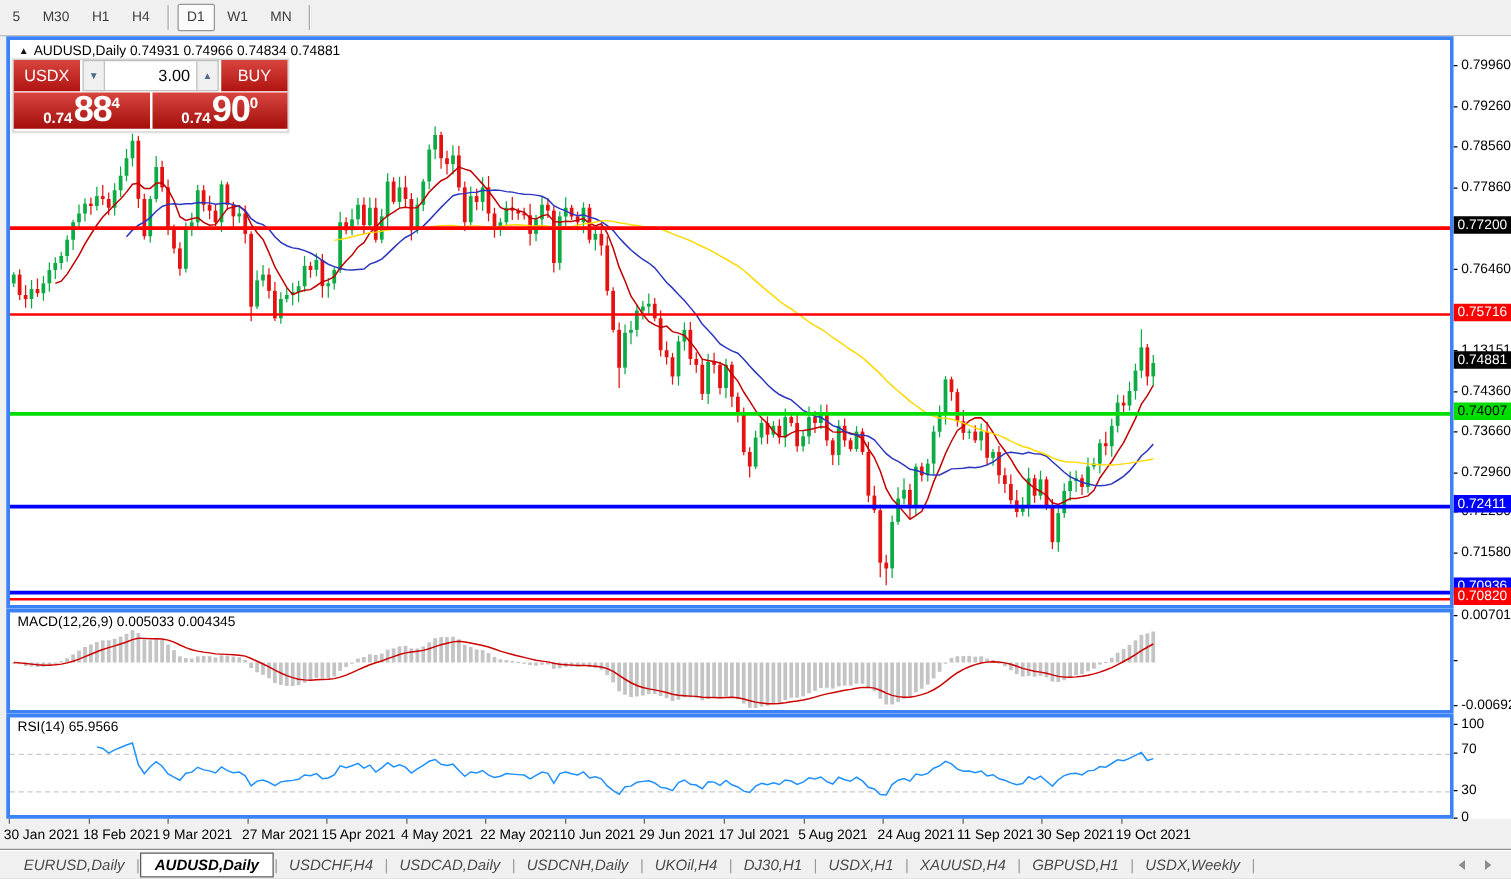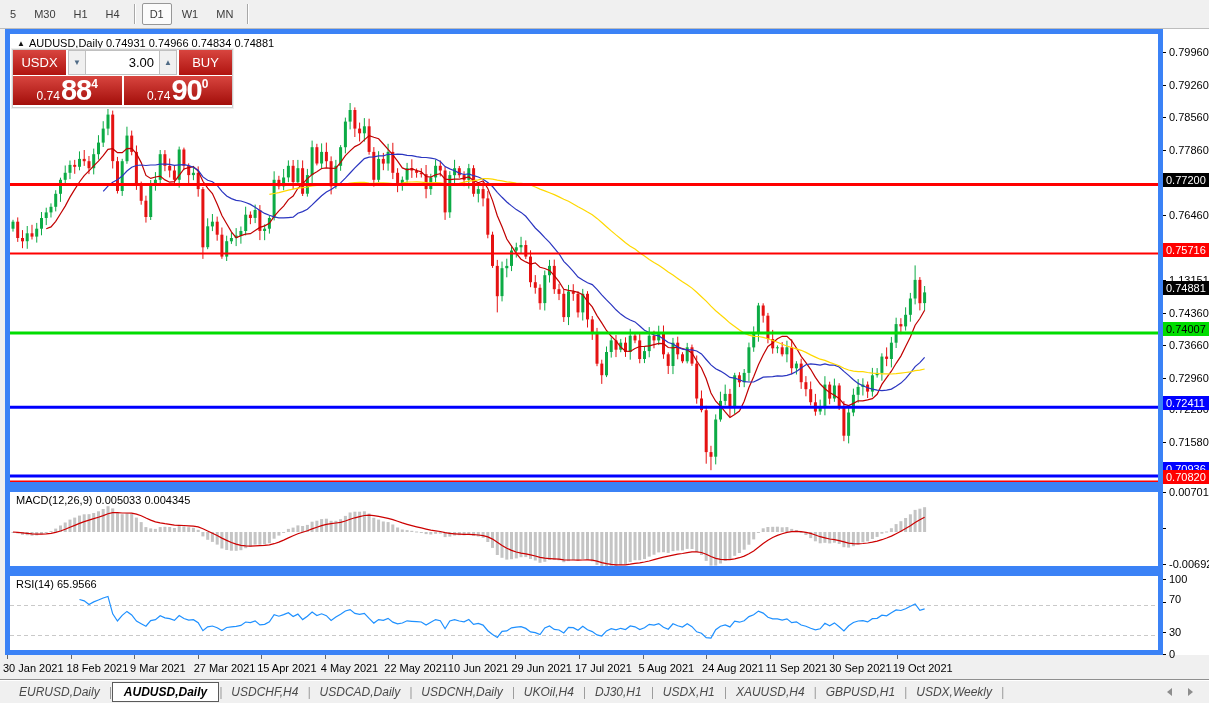--- a/index.html
+++ b/index.html
@@ -6,21 +6,21 @@
   .window{position:relative;width:1209px;height:703px;background:#f0f0f0;
           font-family:"Liberation Sans",sans-serif;outline:1px solid #8a8a8a;overflow:hidden;}
   
   .toolbar{position:absolute;left:0;top:0;width:1209px;height:29px;background:#f0f0f0;
            border-bottom:1px solid #bdbdbd;display:flex;align-items:center;padding-left:1px;box-sizing:border-box;}
   .tf-btn{font-size:11px;color:#3c3c3c;padding:4px 7px;margin:0 1px;border:1px solid transparent;border-radius:2px;cursor:default;}
   .tf-btn.active{background:#fbfbfb;border-color:#979797;}
   .tf-sep{width:1px;height:20px;background:#a8a8a8;border-right:1px solid #ffffff;margin:0 5px;}
   
   .chart-col{position:absolute;left:5px;top:29px;width:1158px;height:650px;}
-  .pane{position:absolute;left:0;width:1158px;background:#fff;border:5px solid #3b82f6;box-sizing:border-box;overflow:hidden;}
+  .pane{position:absolute;left:0;width:1158px;background:#fff;border:3px solid #3b82f6;box-sizing:border-box;overflow:hidden;}
   #main-pane{top:0;height:458px;}
   #macd-pane{top:458px;height:84px;}
   #rsi-pane{top:542px;height:84px;}
   .pane svg{position:absolute;left:0;top:0;display:block;}
   .pane-label{position:absolute;left:6px;top:2px;font-size:11px;color:#000;z-index:5;white-space:nowrap;}
   #chart-title{position:absolute;left:7px;top:3px;font-size:11px;color:#000;z-index:6;white-space:nowrap;}
   #chart-title .tri{font-size:8px;vertical-align:1px;margin-right:4px;color:#111;}
   
   #trade-panel{position:absolute;left:2px;top:15px;width:219px;height:57px;background:#fff;
                border:1px solid #cfcfcf;z-index:7;box-shadow:0 0 0 1px #efefef;}
@@ -28,21 +28,21 @@
   .btn-trade{flex:0 0 53px;background:linear-gradient(#d8453f,#b01410);color:#fff;font-size:13px;
              display:flex;align-items:center;justify-content:center;cursor:default;}
   .spinner{flex:1;display:flex;align-items:stretch;background:#fff;}
   .spin-btn{width:18px;background:#f0f0f0;border:1px solid #c0c0c0;color:#4f6b86;font-size:8px;
             display:flex;align-items:center;justify-content:center;cursor:default;box-sizing:border-box;}
   .vol{flex:1;border-top:1px solid #c0c0c0;border-bottom:1px solid #c0c0c0;font-size:13px;color:#000;
        display:flex;align-items:center;justify-content:flex-end;padding-right:5px;}
   .tp-row2{display:flex;height:29px;gap:2px;margin-top:1px;}
   .price-box{flex:1;background:linear-gradient(#d8453f,#a30e0a);color:#fff;display:flex;
              align-items:flex-end;justify-content:center;padding-bottom:3px;}
-  .p-small{font-size:12px;font-weight:normal;margin-right:1px;line-height:12px;}
+  .p-small{font-size:12px;font-weight:bold;margin-right:1px;line-height:12px;}
   .p-big{font-size:29px;font-weight:bold;line-height:23px;letter-spacing:-1px;}
   .p-sup{font-size:12px;font-weight:bold;line-height:12px;align-self:flex-start;margin-top:2px;}
   
   #date-axis{position:absolute;left:0;top:626px;width:1158px;height:40px;}
   .date-label{position:absolute;top:7px;font-size:11px;color:#000;white-space:nowrap;}
   .date-tick{position:absolute;top:0;width:1px;height:4px;background:#666;}
   
   .axis-col{position:absolute;left:1163px;top:29px;width:46px;height:626px;background:#fff;}
   .axis-tick-label{position:absolute;left:6px;font-size:11px;color:#000;white-space:nowrap;}
   .axis-tick-mark{position:absolute;left:0;width:3px;height:1px;background:#000;}

